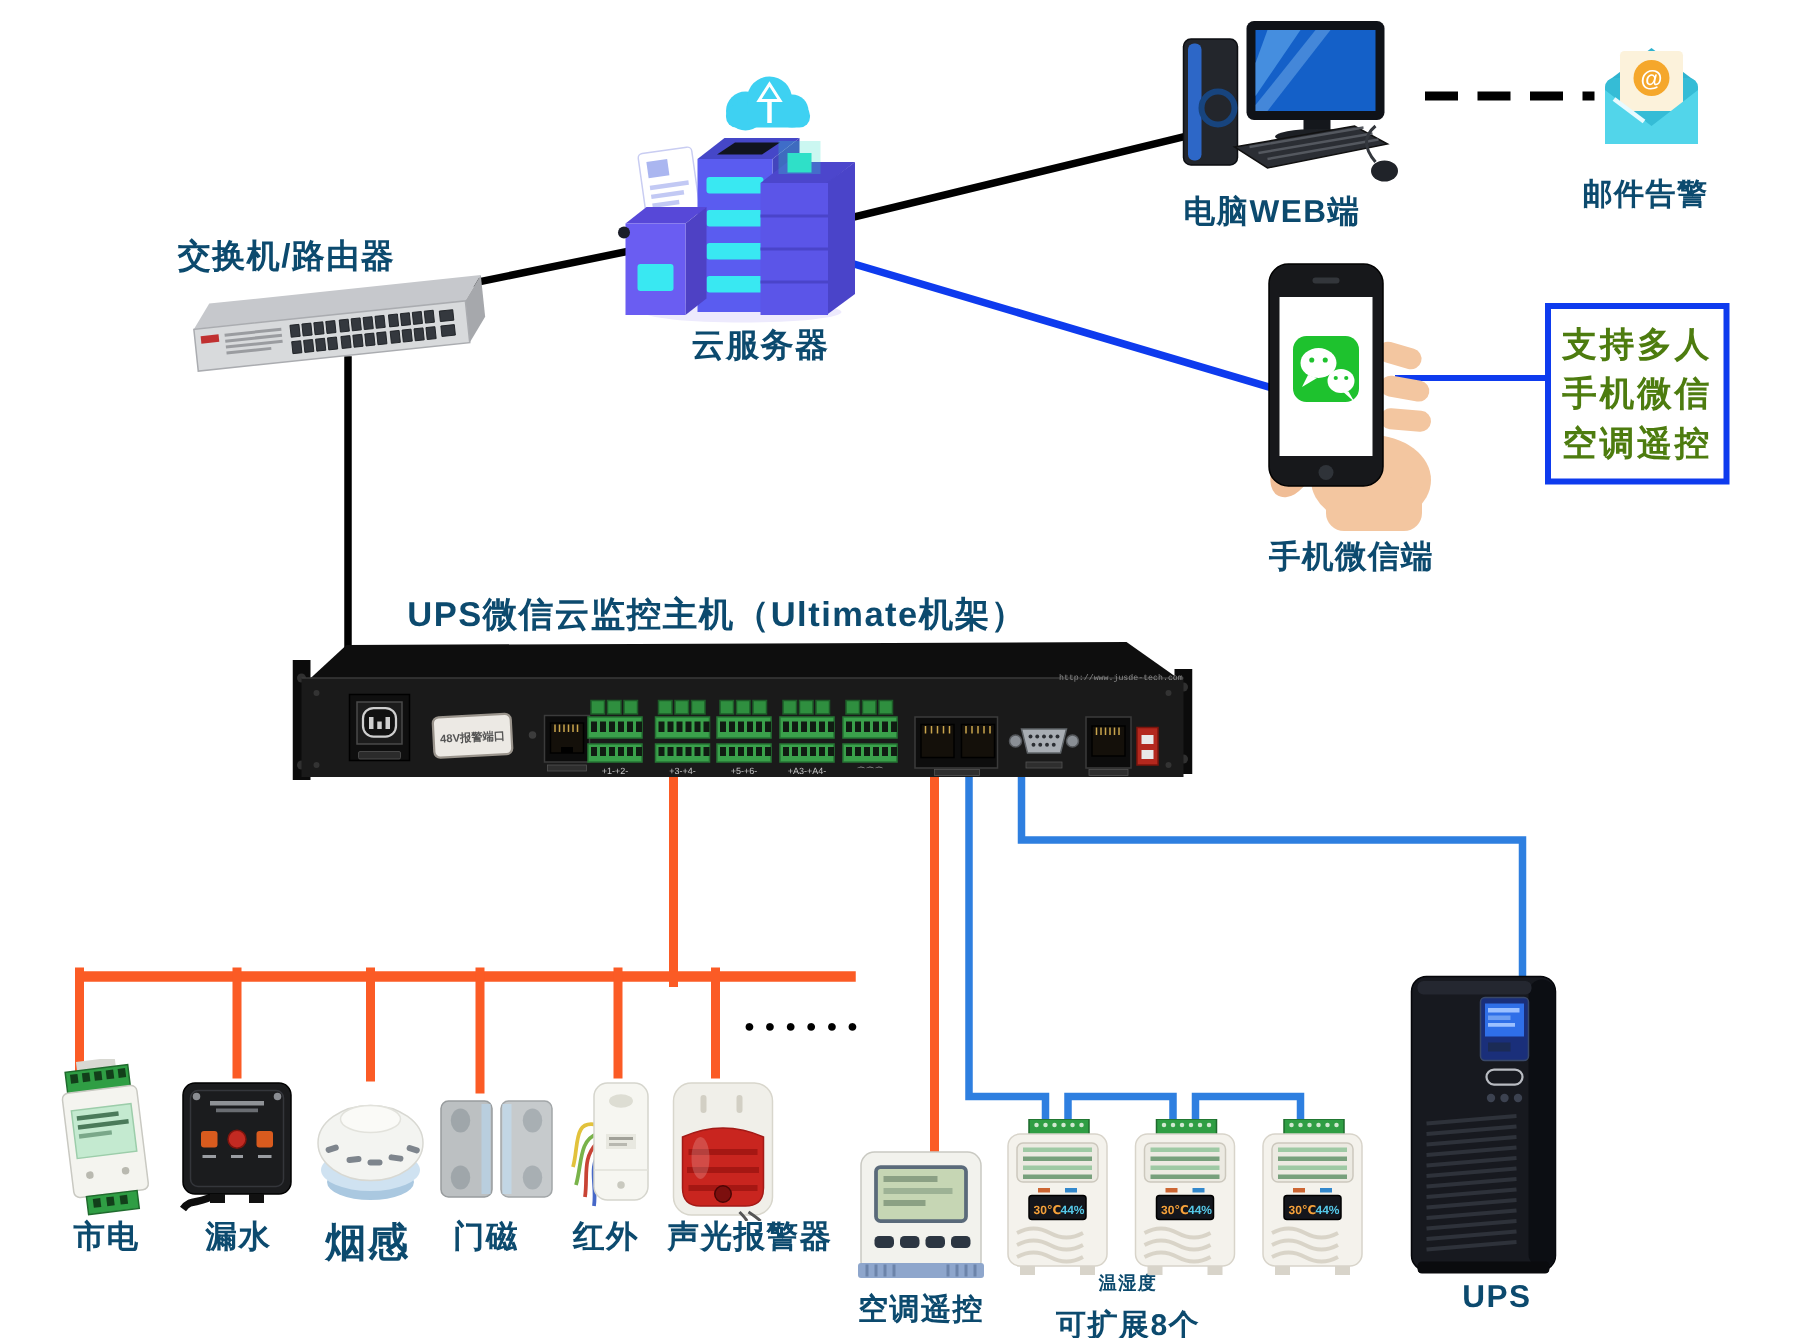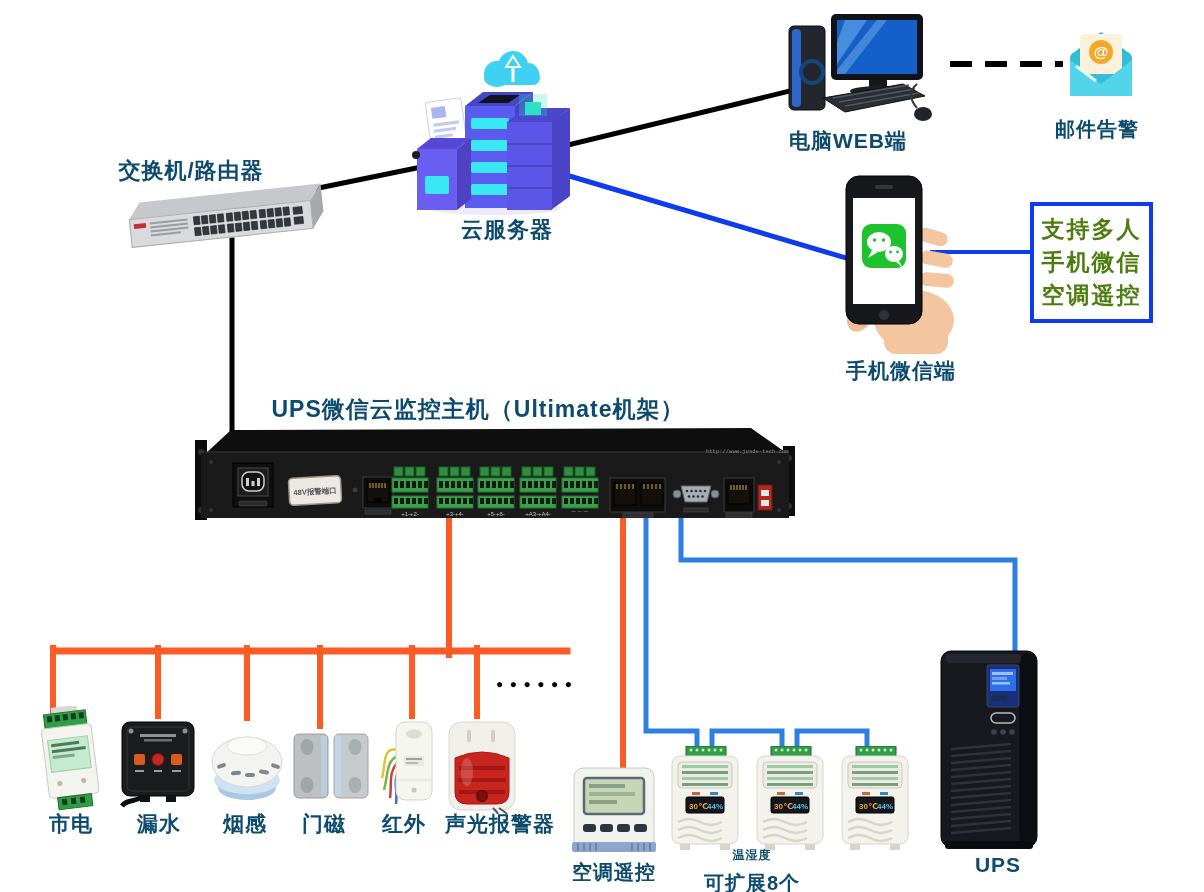--- a/index.html
+++ b/index.html
@@ -44,21 +44,21 @@
     </svg>
 
   <div class="lbl" style="left:191px;top:156px;font-size:22px;">交换机/路由器</div>
   <div class="lbl" style="left:507px;top:215px;font-size:22px;">云服务器</div>
   <div class="lbl" style="left:848px;top:127px;font-size:21px;">电脑WEB端</div>
   <div class="lbl" style="left:1097px;top:116px;font-size:20px;">邮件告警</div>
   <div class="lbl" style="left:901px;top:357px;font-size:21px;">手机微信端</div>
   <div class="lbl" style="left:478px;top:394px;font-size:23px;">UPS微信云监控主机（Ultimate机架）</div>
   <div class="lbl" style="left:71px;top:810px;font-size:21px;">市电</div>
   <div class="lbl" style="left:159px;top:810px;font-size:21px;">漏水</div>
-  <div class="lbl" style="left:245px;top:810px;font-size:21px;">烟感</div>
+  <div class="lbl" style="left:245px;top:810px;font-size:27px;">烟感</div>
   <div class="lbl" style="left:324px;top:810px;font-size:21px;">门磁</div>
   <div class="lbl" style="left:404px;top:810px;font-size:21px;">红外</div>
   <div class="lbl" style="left:500px;top:810px;font-size:21px;">声光报警器</div>
   <div class="lbl" style="left:614px;top:859px;font-size:20px;">空调遥控</div>
   <div class="lbl" style="left:752px;top:847px;font-size:12px;text-align:center;">温湿度</div>
   <div class="lbl" style="left:752px;top:870px;font-size:20px;">可扩展8个</div>
   <div class="lbl" style="left:998px;top:853px;font-size:21px;">UPS</div>
   <div class="dots">●●●●●●</div>
 
   <div class="note">

